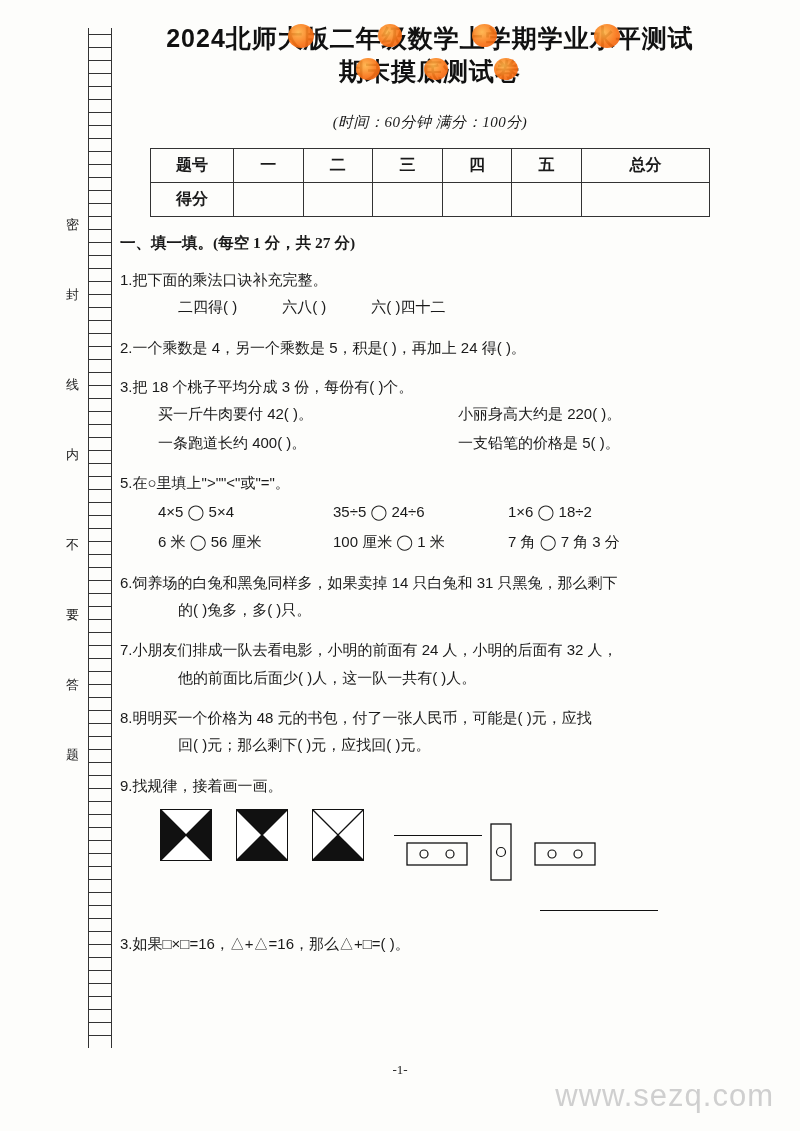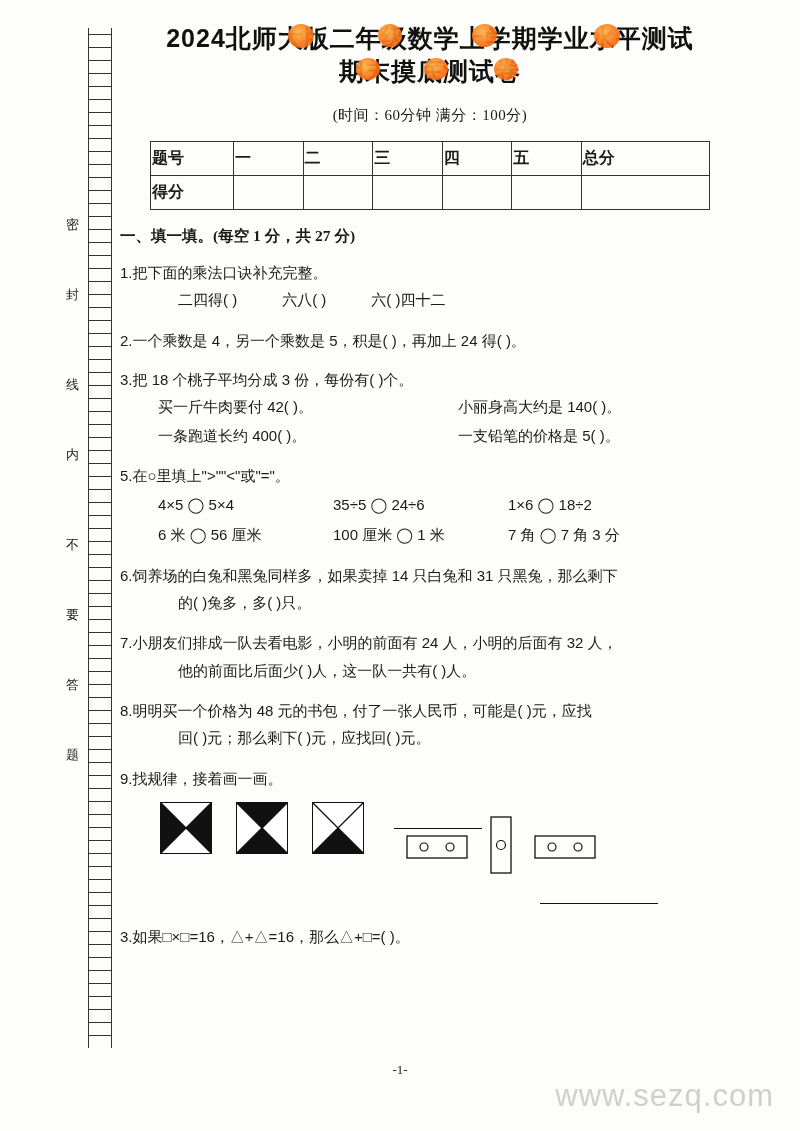--- a/index.html
+++ b/index.html
@@ -58,32 +58,33 @@
   .blot{
     position:absolute;
     border-radius:50%;
     background:radial-gradient(circle at 40% 35%, #ffb347 0%, #f97316 55%, #ea580c 100%);
     opacity:.92;
     pointer-events:none;
   }
   .subtitle{
     text-align:center;
     font-size:15px;
-    margin-top:18px;
+    margin-top:25px;
     letter-spacing:.5px;
+    font-style:italic;
   }
   table.score{
     margin:16px auto 0 auto;
     border-collapse:collapse;
     width:560px;
   }
   table.score td{
     border:1.3px solid #333;
     height:31px;
-    text-align:left;
+    text-align:center;
     font-size:16px;
     font-weight:bold;
     font-family:"Liberation Sans", sans-serif;
   }
   table.score td.hcell{width:80px;}
   .section-head{
     margin-top:16px;
     font-size:15.5px;
     font-weight:bold;
     font-family:Liberation Serif, serif;
@@ -312,21 +313,21 @@
     <div class="q">
       <span>2.</span><span>一个乘数是 4，另一个乘数是 5，积是(        )，再加上 24 得(          )。</span>
     </div>
 
     <div class="q">
       <span>3.</span><span>把 18 个桃子平均分成 3 份，每份有(         )个。</span>
     </div>
 
     <div class="row2">
       <div class="c1">买一斤牛肉要付 42(        )。</div>
-      <div class="c2">小丽身高大约是 140(         )。</div>
+      <div class="c2">小丽身高大约是 220(         )。</div>
     </div>
     <div class="row2">
       <div class="c1">一条跑道长约 400(        )。</div>
       <div class="c2">一支铅笔的价格是 5(         )。</div>
     </div>
 
     <div class="q">
       <span>5.</span><span>在○里填上"&gt;""&lt;"或"="。</span>
     </div>
     <div class="row3">

